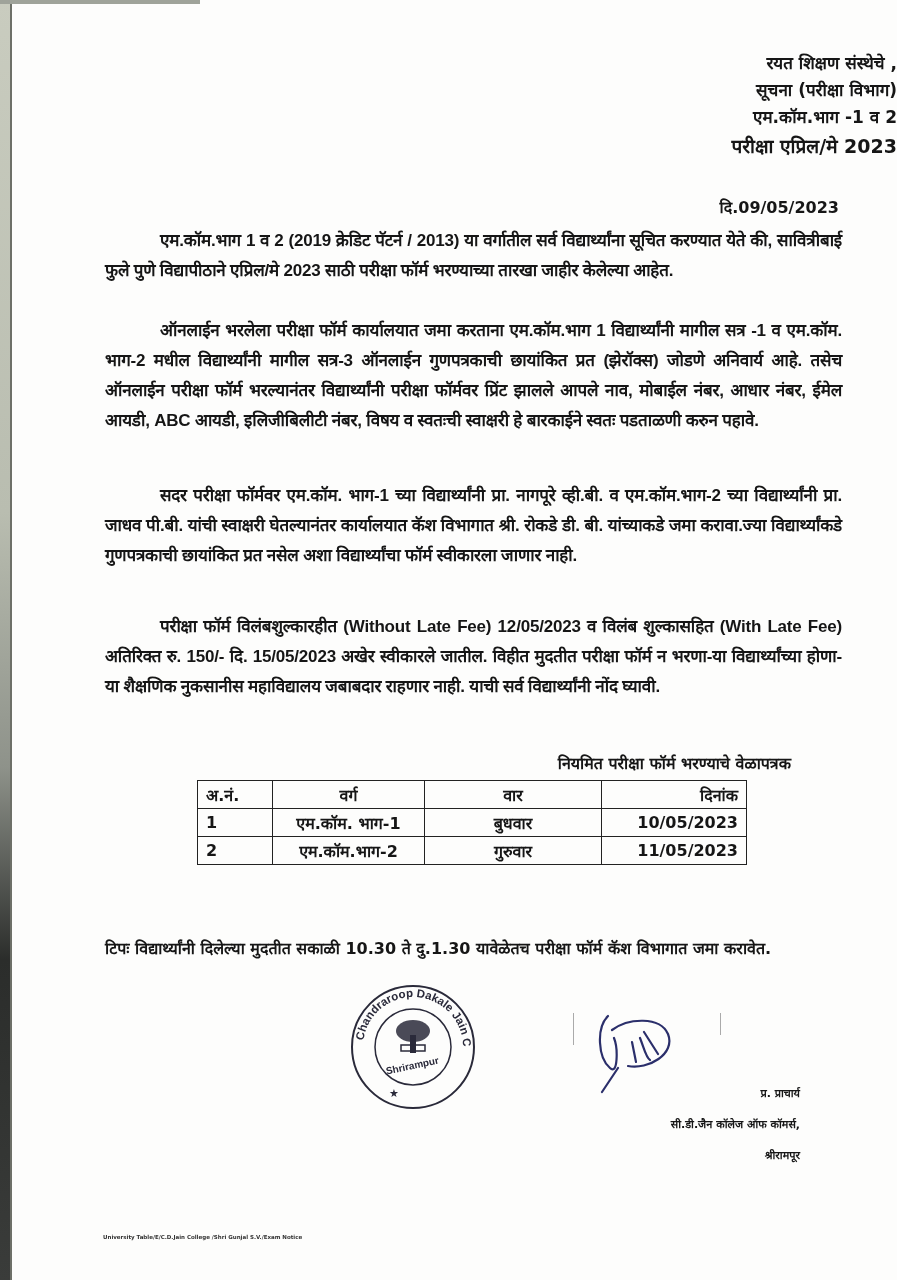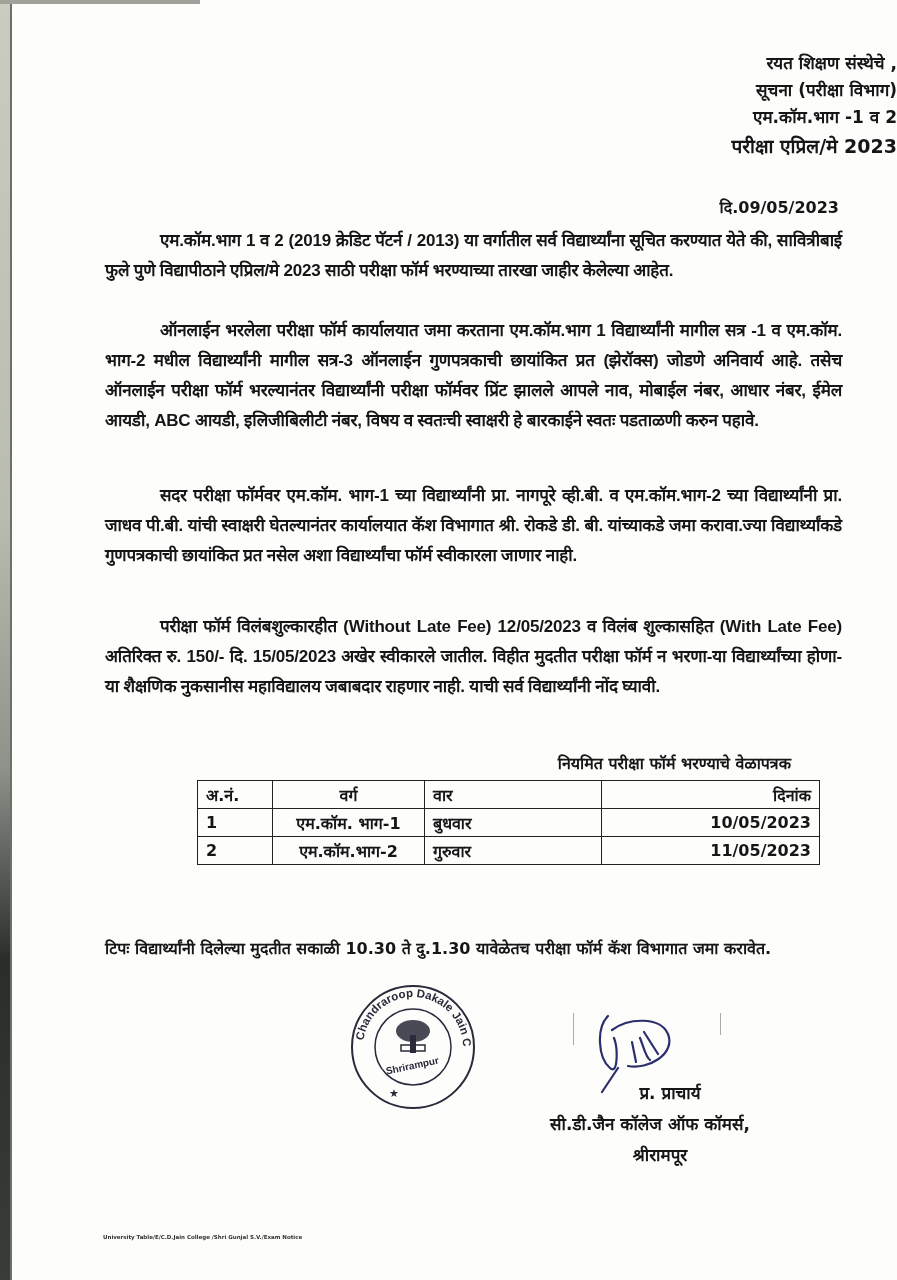--- a/index.html
+++ b/index.html
@@ -39,43 +39,43 @@
     }
     .p1 { top: 226px; }
     .p2 { top: 316px; }
     .p3 { top: 481px; }
     .p4 { top: 612px; }
     .table-title {
       position: absolute; left: 0; width: 791px; top: 752px; text-align: right;
       font-size: 16px; font-weight: bold;
     }
     table.schedule {
-      position: absolute; left: 197px; top: 780px; width: 623px;
+      position: absolute; left: 197px; top: 780px; width: 550px;
       border-collapse: collapse; font-size: 16px; font-weight: bold;
     }
     table.schedule td, table.schedule th {
       border: 1.5px solid #222; height: 27px; padding: 0 8px; font-weight: bold;
     }
     table.schedule .c0 { width: 58px; text-align: left; }
     table.schedule .c1 { width: 135px; text-align: center; }
-    table.schedule .c2 { width: 160px; }
+    table.schedule .c2 { width: 160px; text-align: center; }
     table.schedule .c3 { text-align: right; }
     .tip {
       position: absolute; left: 105px; width: 737px; top: 913px;
       font-size: 16px; line-height: 30px; font-weight: bold; margin-top: 21px;
     }
     .seal {
       position: absolute; left: 349px; top: 983px; width: 128px; height: 128px;
     }
     .signature {
       position: absolute; left: 588px; top: 1008px; width: 100px; height: 90px;
     }
     .sign-block {
-      position: absolute; left: 500px; top: 1078px; width: 300px; text-align: center;
-      font-size: 17px; line-height: 31px; font-weight: bold;
+      position: absolute; left: 500px; top: 1078px; width: 300px; text-align: right;
+      font-size: 11px; line-height: 31px; font-weight: bold;
     }
     .sign-block .role { padding-left: 40px; }
     .sign-block .place { padding-left: 20px; }
     .footer-note {
       position: absolute; left: 103px; top: 1234px; font-size: 5.5px; color: #333;
       font-weight: bold;
     }
     .mark { position: absolute; background: #aaa; }
   </style>
 </head>

